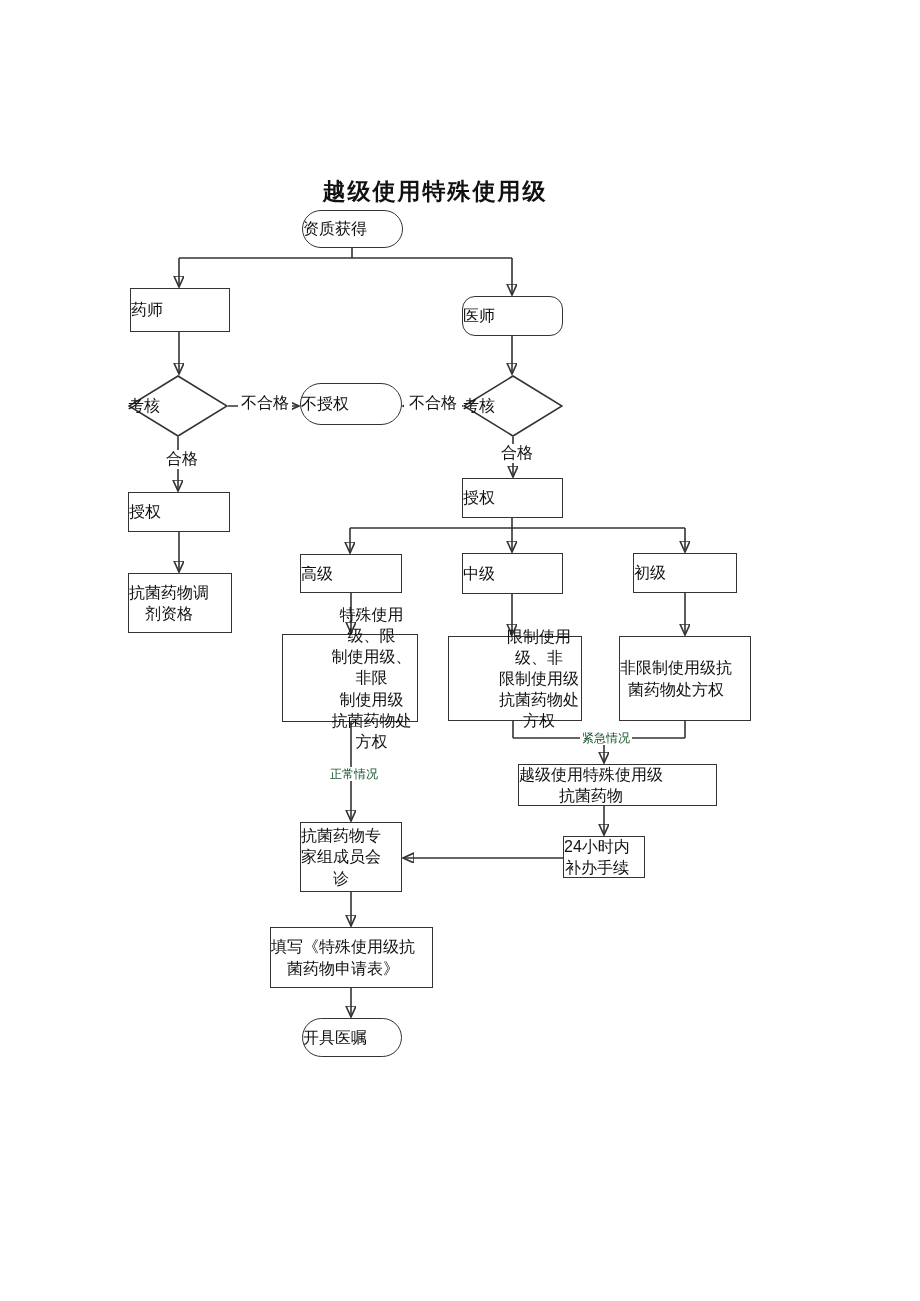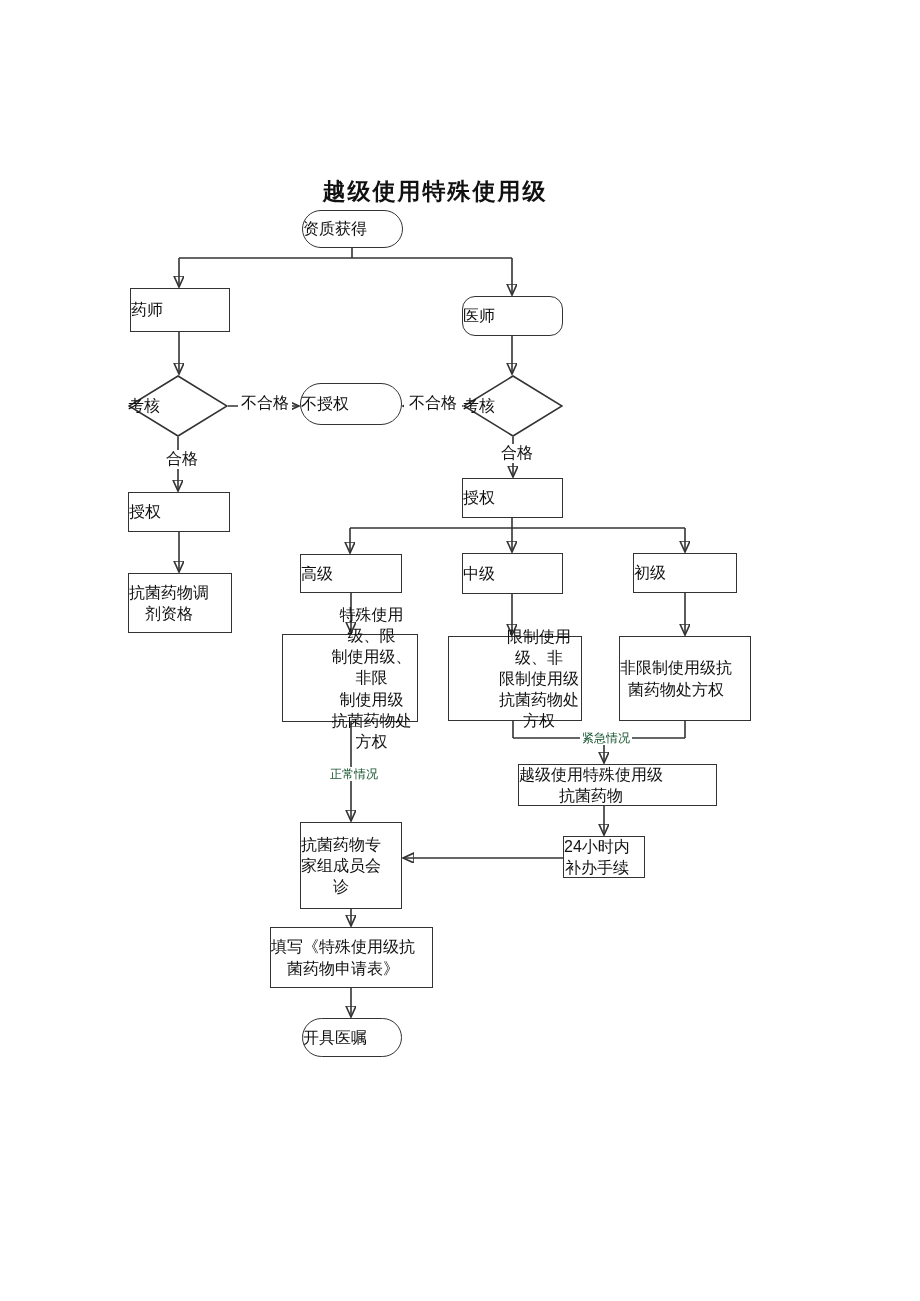--- a/index.html
+++ b/index.html
@@ -153,21 +153,21 @@
   <div class="node box" style="left:518px;top:764px;width:199px;height:42px;">
     <span class="node-label">越级使用特殊使用级
 抗菌药物</span>
   </div>
 
   <div class="node box" style="left:563px;top:836px;width:82px;height:42px;">
     <span class="node-label">24小时内
 补办手续</span>
   </div>
 
-  <div class="node box" style="left:300px;top:822px;width:102px;height:87px;">
+  <div class="node box" style="left:300px;top:822px;width:102px;height:70px;">
     <span class="node-label">抗菌药物专
 家组成员会
 诊</span>
   </div>
 
   <div class="node box" style="left:270px;top:927px;width:163px;height:61px;">
     <span class="node-label">填写《特殊使用级抗
 菌药物申请表》</span>
   </div>
 

